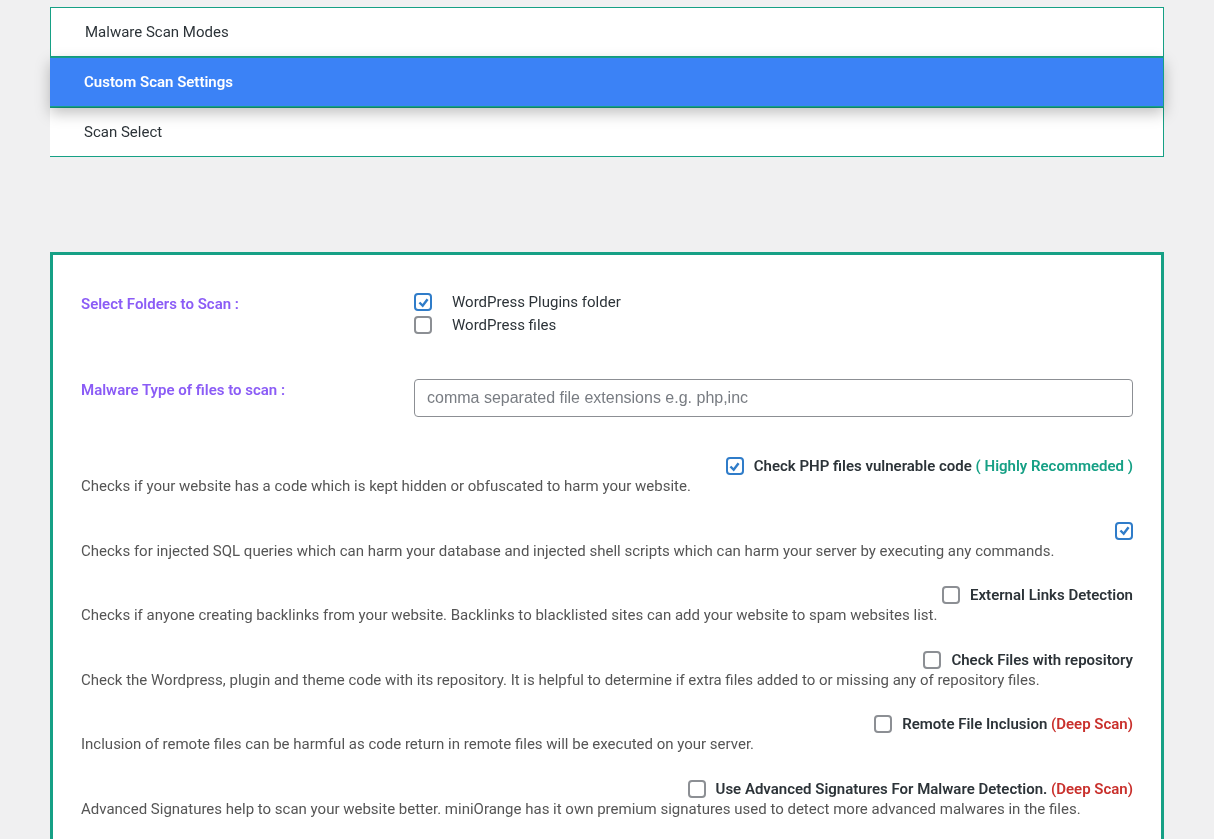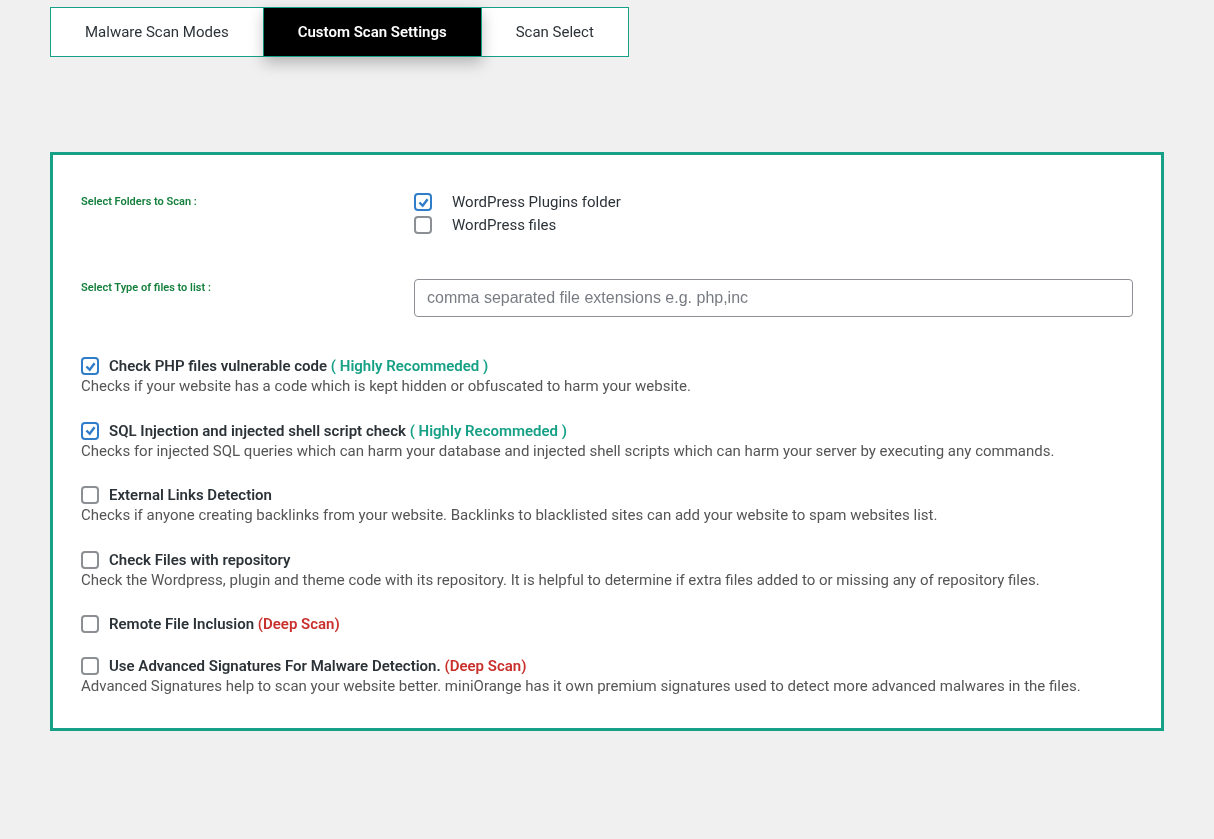--- a/index.html
+++ b/index.html
@@ -5,33 +5,34 @@
     * { box-sizing: border-box; margin: 0; padding: 0; }
     body {
       font-family: -apple-system, BlinkMacSystemFont, "Segoe UI", Roboto, sans-serif;
       background: #f0f0f1;
       color: #2c3338;
       padding: 0 50px;
     }
     .tabs {
       display: flex;
       margin-top: 7px;
+      flex-direction: column;
     }
     .tab {
       padding: 15px 34px;
       background: #fff;
       border: 1px solid #16a085;
       font-size: 15px;
       color: #2c3338;
       cursor: pointer;
       white-space: nowrap;
     }
     .tab + .tab { border-left: none; }
     .tab.active {
-      background: #000000;
+      background: #3b82f6;
       color: #fff;
       font-weight: 600;
       box-shadow: 0 6px 14px rgba(0,0,0,0.25);
       position: relative;
       z-index: 2;
     }
     .panel {
       margin-top: 95px;
       background: #fff;
       border: 3px solid #16a085;
@@ -40,22 +41,22 @@
     .row {
       display: flex;
       align-items: flex-start;
       margin-bottom: 40px;
     }
     .row.scan-level { margin-bottom: 0; }
     .label-col {
       width: 333px;
       flex-shrink: 0;
       font-weight: 600;
-      font-size: 11px;
-      color: #15803d;
+      font-size: 15px;
+      color: #8b5cf6;
       padding-top: 2px;
     }
     .row.scan-level .label-col {
       align-self: center;
     }
     .input-col { flex: 1; }
     .folder-line {
       display: flex;
       align-items: center;
       gap: 20px;
@@ -98,20 +99,21 @@
     .text-input::placeholder { color: #787c82; }
     .scan-item {
       margin-bottom: 24px;
     }
     .scan-item:last-child { margin-bottom: 0; }
     .scan-title {
       display: flex;
       align-items: center;
       gap: 10px;
       font-size: 15px;
+      justify-content: flex-end;
     }
     .scan-title .title-text {
       font-weight: 600;
     }
     .hint-green {
       color: #16a085;
       font-weight: 600;
     }
     .hint-red {
       color: #c9302c;
@@ -148,21 +150,21 @@
       <div class="folder-line">
         <span class="checkbox unchecked">
           
         </span>
         <span>WordPress files</span>
       </div>
     </div>
   </div>
 
   <div class="row">
-    <div class="label-col">Select Type of files to list :</div>
+    <div class="label-col">Malware Type of files to scan :</div>
     <div class="input-col">
       <input type="text" class="text-input" placeholder="comma separated file extensions e.g. php,inc" style="">
     </div>
   </div>
 
   <div class="row scan-level">
     <div class="input-col">
 
       <div class="scan-item">
         <div class="scan-title">
@@ -179,24 +181,20 @@
         <div class="scan-desc">Checks if your website has a code which is kept hidden or obfuscated to harm your website.</div>
       </div>
 
       <div class="scan-item">
         <div class="scan-title">
           <span class="checkbox checked">
             <svg viewBox="0 0 16 16">
                 <polyline points="3,8 7,12 13,4"></polyline>
               </svg>
           </span>
-          <span>
-            <span class="title-text">SQL Injection and injected shell script check</span>
-            <span class="hint-green">( Highly Recommeded )</span>
-          </span>
         </div>
         <div class="scan-desc">Checks for injected SQL queries which can harm your database and injected shell scripts which can harm your server by executing any commands.</div>
       </div>
 
       <div class="scan-item">
         <div class="scan-title">
           <span class="checkbox unchecked">
             
           </span>
           <span>
@@ -221,20 +219,21 @@
       <div class="scan-item">
         <div class="scan-title">
           <span class="checkbox unchecked">
             
           </span>
           <span>
             <span class="title-text">Remote File Inclusion</span>
             <span class="hint-red">(Deep Scan)</span>
           </span>
         </div>
+        <div class="scan-desc">Inclusion of remote files can be harmful as code return in remote files will be executed on your server.</div>
       </div>
 
       <div class="scan-item">
         <div class="scan-title">
           <span class="checkbox unchecked">
             
           </span>
           <span>
             <span class="title-text">Use Advanced Signatures For Malware Detection.</span>
             <span class="hint-red">(Deep Scan)</span>

